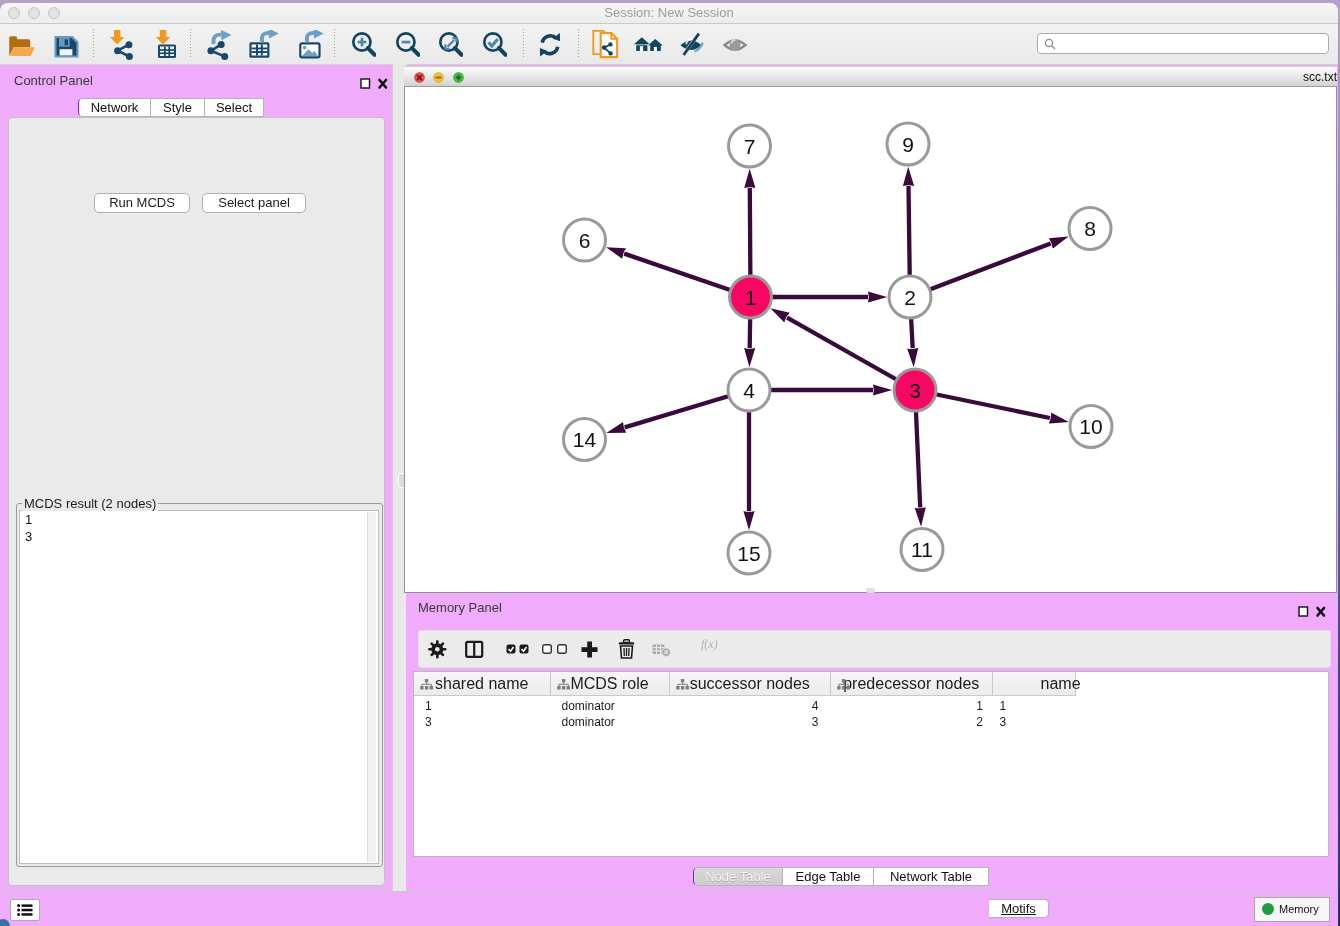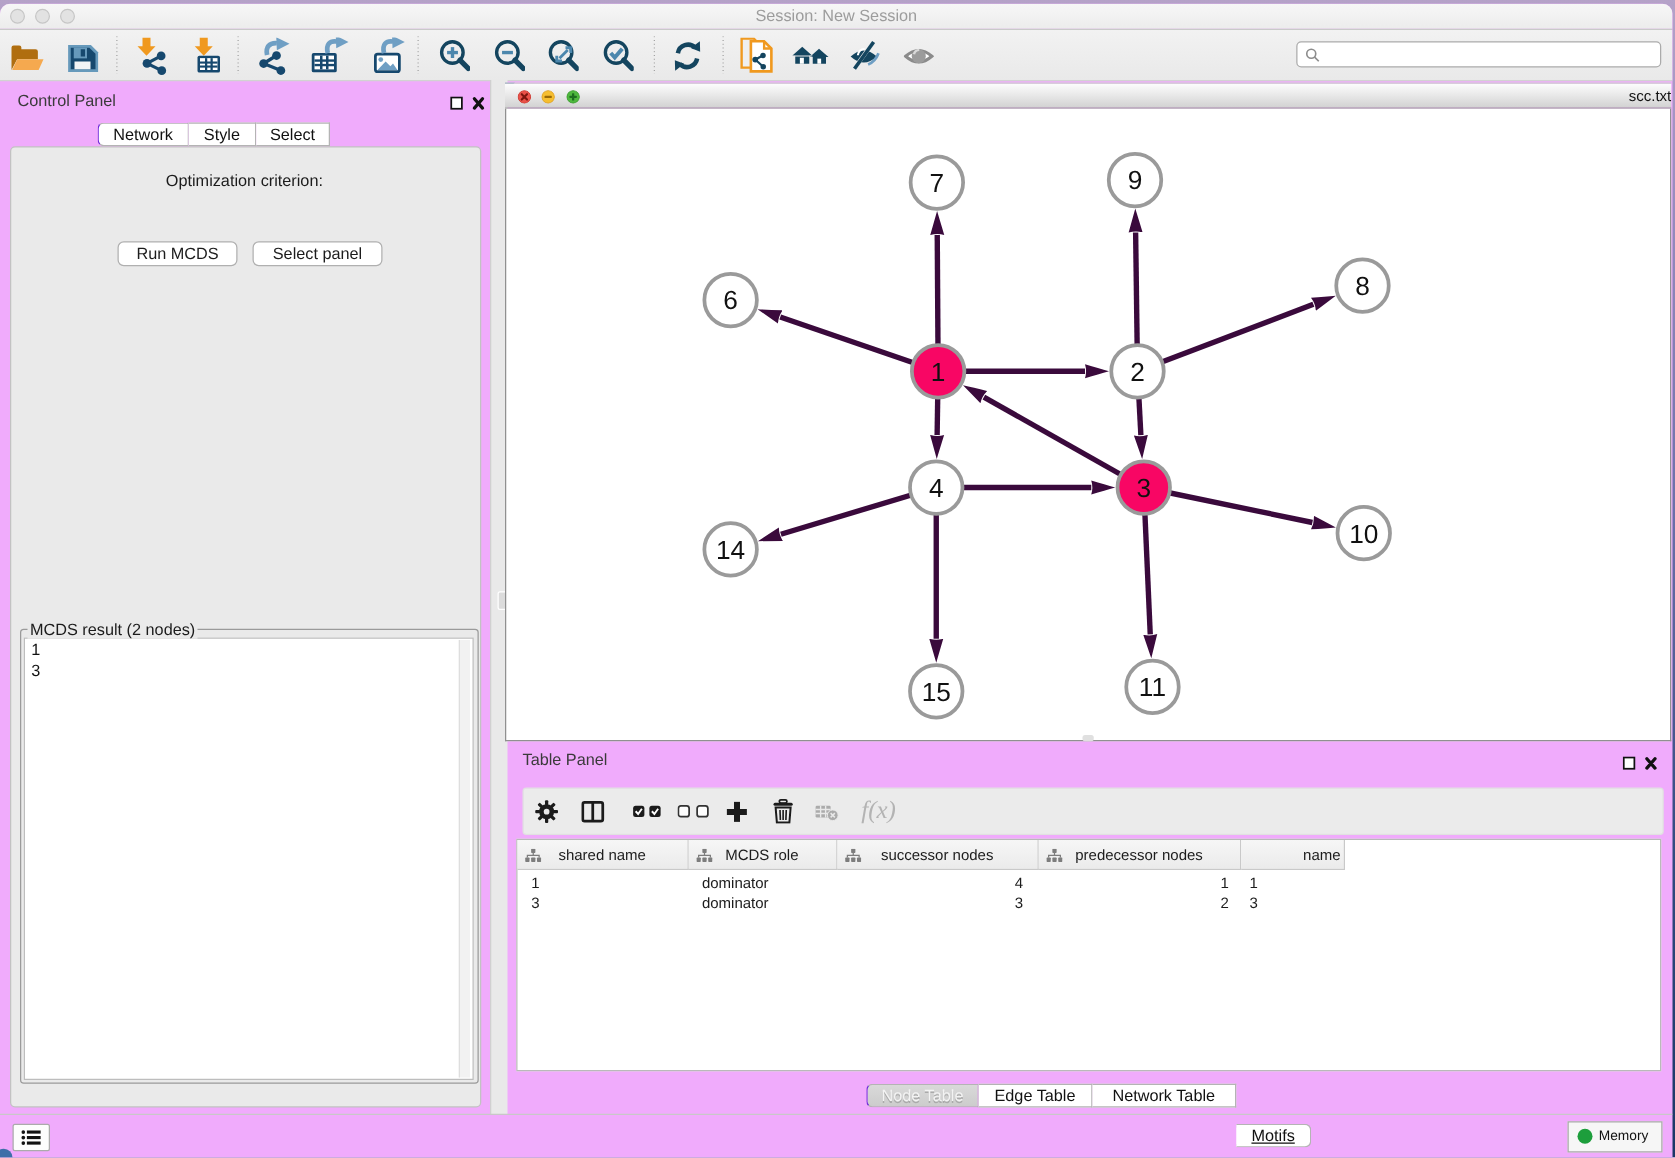--- a/index.html
+++ b/index.html
@@ -38,21 +38,21 @@
 #netwin{position:absolute;left:404px;top:63px;width:933px;height:527px;}
 #net-title{position:absolute;left:0;top:0;width:100%;height:21px;background:linear-gradient(#fdfdfd,#d2d2d2);border-top:1px solid #cfcfcf;border-bottom:1px solid #9b9b9b;box-sizing:border-box;}
 #net-title .t{position:absolute;width:100%;text-align:right;font-size:12px;line-height:20px;color:#111;}
 .tl{position:absolute;top:5px;width:11px;height:11px;border-radius:50%;box-sizing:border-box;}
 #canvas{position:absolute;left:0;top:21px;width:933px;height:506px;background:#fff;border-left:1px solid #909090;border-right:1px solid #909090;border-bottom:1px solid #909090;box-sizing:border-box;}
 #cgrip{position:absolute;left:462px;top:522px;width:9px;height:5px;background:#e0e0e0;border-radius:2px;}
 
 #tp-title{position:absolute;left:418px;top:597px;font-size:13px;color:#3a3a3a;}
 #tp-toolbar{position:absolute;left:418px;top:627px;width:911px;height:36px;background:#ebebeb;border:1px solid #e1e1e1;border-radius:3px;}
 #tablewrap{position:absolute;left:413px;top:668px;width:916px;height:186px;background:#fff;border:1px solid #b9b9b9;box-sizing:border-box;}
-.hcell{position:absolute;top:0;height:24px;background:linear-gradient(#f6f6f6,#ebebeb);border-right:1px solid #c9c9c9;border-bottom:1px solid #c9c9c9;box-sizing:border-box;font-size:12px;color:#1c1c1c;text-align:center;line-height:24px;}
+.hcell{position:absolute;top:0;height:24px;background:linear-gradient(#f6f6f6,#ebebeb);border-right:1px solid #c9c9c9;border-bottom:1px solid #c9c9c9;box-sizing:border-box;font-size:16px;color:#1c1c1c;text-align:center;line-height:24px;}
 .rcell{position:absolute;font-size:12px;color:#1c1c1c;height:16px;line-height:16px;}
 .bottombar{position:absolute;left:405px;top:864px;width:933px;height:24px;}
 
 #statusline{position:absolute;left:0;top:888px;width:1338px;height:1px;background:#c8c8c8;}
 #listbtn{position:absolute;left:10px;top:896px;width:28px;height:20px;background:#fdfdfd;border:1px solid #ababab;border-radius:2px;}
 #membtn{position:absolute;left:1254px;top:894px;width:74px;height:23px;background:#f6f6f6;border:1px solid #a8a8a8;font-size:11px;}
 </style></head>
 <body>
 <div id="desk"></div>
 <div id="win">
@@ -193,21 +193,20 @@
         <rect x="1" y="1" width="8.5" height="9" fill="#fff" stroke="#111" stroke-width="1.4"></rect>
         <path d="M19.5 2 L26 9.5 M26 2 L19.5 9.5" stroke="#111" stroke-width="2.6" stroke-linecap="round"></path>
       </svg></div>
   <div class="tabbar" style="left:78px;top:95px;">
     <div class="tab" style="width:73px;">Network</div>
     <div class="tab" style="width:54px;">Style</div>
     <div class="tab" style="width:59px;">Select</div>
     <div class="tab sel" style="width:58px;">MCDS</div>
   </div>
   <div id="cp-pane"></div>
-  <div id="opt-label">Optimization criterion:</div>
   <div class="btn" style="left:94px;top:190px;width:94px;">Run MCDS</div>
   <div class="btn" style="left:202px;top:190px;width:102px;">Select panel</div>
   <div id="mcds-group">
     <div id="mcds-white">
         <div style="padding:1px 0 0 5px;line-height:16.5px;">1<br>3</div>
         <div id="mcds-scroll"></div>
       </div>
     <div id="mcds-legend">MCDS result (2 nodes)</div>
   </div>
   <div id="vdiv"></div>
@@ -277,21 +276,21 @@
           <text x="517" y="470.0" text-anchor="middle" font-size="21" fill="#111">11</text>
           <circle cx="179.5" cy="352.5" r="21" fill="#ffffff" stroke="#9a9a9a" stroke-width="3"></circle>
           <text x="179.5" y="360.0" text-anchor="middle" font-size="21" fill="#111">14</text>
           <circle cx="344" cy="466" r="21" fill="#ffffff" stroke="#9a9a9a" stroke-width="3"></circle>
           <text x="344" y="473.5" text-anchor="middle" font-size="21" fill="#111">15</text>
         </svg>
     </div>
     <div id="cgrip"></div>
   </div>
 
-  <div id="tp-title">Table Panel</div>
+  <div id="tp-title">Memory Panel</div>
   <div class="paneicons" style="left:1298px;top:601px;"><svg width="30" height="12" viewBox="0 0 30 12">
         <rect x="1" y="1" width="8.5" height="9" fill="#fff" stroke="#111" stroke-width="1.4"></rect>
         <path d="M19.5 2 L26 9.5 M26 2 L19.5 9.5" stroke="#111" stroke-width="2.6" stroke-linecap="round"></path>
       </svg></div>
   <div id="tp-toolbar">
       <svg style="position:absolute;left:9px;top:9px" width="19" height="19" viewBox="0 0 19 19">
         <rect x="8" y="0.2" width="2.6" height="4" rx="0.8" fill="#1b1b1b" transform="rotate(0 9.3 9.3)"></rect>
         <rect x="8" y="0.2" width="2.6" height="4" rx="0.8" fill="#1b1b1b" transform="rotate(45 9.3 9.3)"></rect>
         <rect x="8" y="0.2" width="2.6" height="4" rx="0.8" fill="#1b1b1b" transform="rotate(90 9.3 9.3)"></rect>
         <rect x="8" y="0.2" width="2.6" height="4" rx="0.8" fill="#1b1b1b" transform="rotate(135 9.3 9.3)"></rect>
@@ -330,21 +329,21 @@
       </svg>
       <svg style="position:absolute;left:233px;top:13px" width="19" height="13" viewBox="0 0 19 13">
         <rect x="0.5" y="0.5" width="12" height="9.5" rx="1" fill="#ababab"></rect>
         <line x1="0.5" y1="3.6" x2="12.5" y2="3.6" stroke="#e9e9e9" stroke-width="1.1"></line>
         <line x1="0.5" y1="6.8" x2="12.5" y2="6.8" stroke="#e9e9e9" stroke-width="1.1"></line>
         <line x1="4.5" y1="0.5" x2="4.5" y2="10" stroke="#e9e9e9" stroke-width="1.1"></line>
         <line x1="8.5" y1="0.5" x2="8.5" y2="10" stroke="#e9e9e9" stroke-width="1.1"></line>
         <circle cx="14.2" cy="8.2" r="4.3" fill="#ababab" stroke="#e9e9e9" stroke-width="0.8"></circle>
         <path d="M12.5 6.5 l3.4 3.4 M15.9 6.5 l-3.4 3.4" stroke="#e9e9e9" stroke-width="1.2"></path>
       </svg>
-      <span style="position:absolute;left:270px;top:6px;font-family:'Liberation Serif',serif;font-style:italic;font-size:20px;color:#b3b3b3;">f(x)</span>
+      <span style="position:absolute;left:282px;top:6px;font-family:'Liberation Serif',serif;font-style:italic;font-size:12px;color:#b3b3b3;">f(x)</span>
     </div>
   <div id="tablewrap">
       <div class="hcell" style="left:0px;width:136.5px;"><svg style="position:absolute;left:6px;top:7px" width="13" height="11" viewBox="0 0 13 11">
           <rect x="4.9" y="0" width="3.4" height="3.4" rx="0.6" fill="#7d7d7d"></rect>
           <path d="M6.6 3.4 V5.3 M1.9 7 V5.3 H11.3 V7" fill="none" stroke="#7d7d7d" stroke-width="1"></path>
           <rect x="0.2" y="7" width="3.4" height="3.6" rx="0.6" fill="#7d7d7d"></rect>
           <rect x="4.9" y="7" width="3.4" height="3.6" rx="0.6" fill="#7d7d7d"></rect>
           <rect x="9.6" y="7" width="3.4" height="3.6" rx="0.6" fill="#7d7d7d"></rect>
         </svg>shared name</div>
       <div class="hcell" style="left:136.5px;width:119px;"><svg style="position:absolute;left:6px;top:7px" width="13" height="11" viewBox="0 0 13 11">

